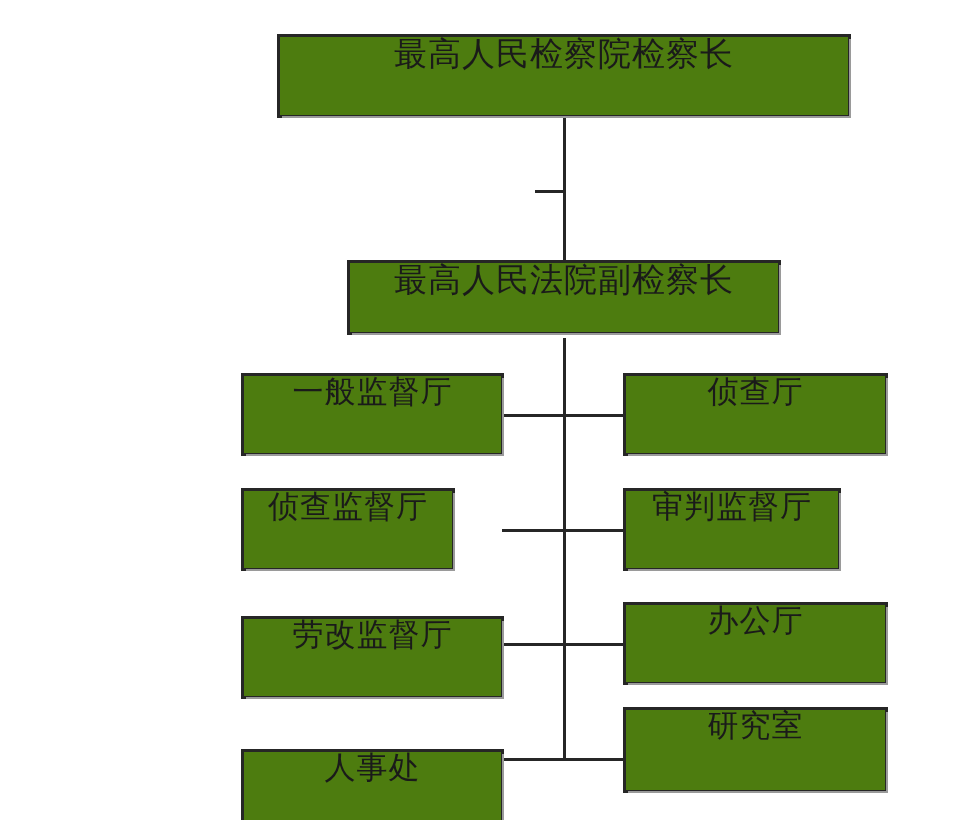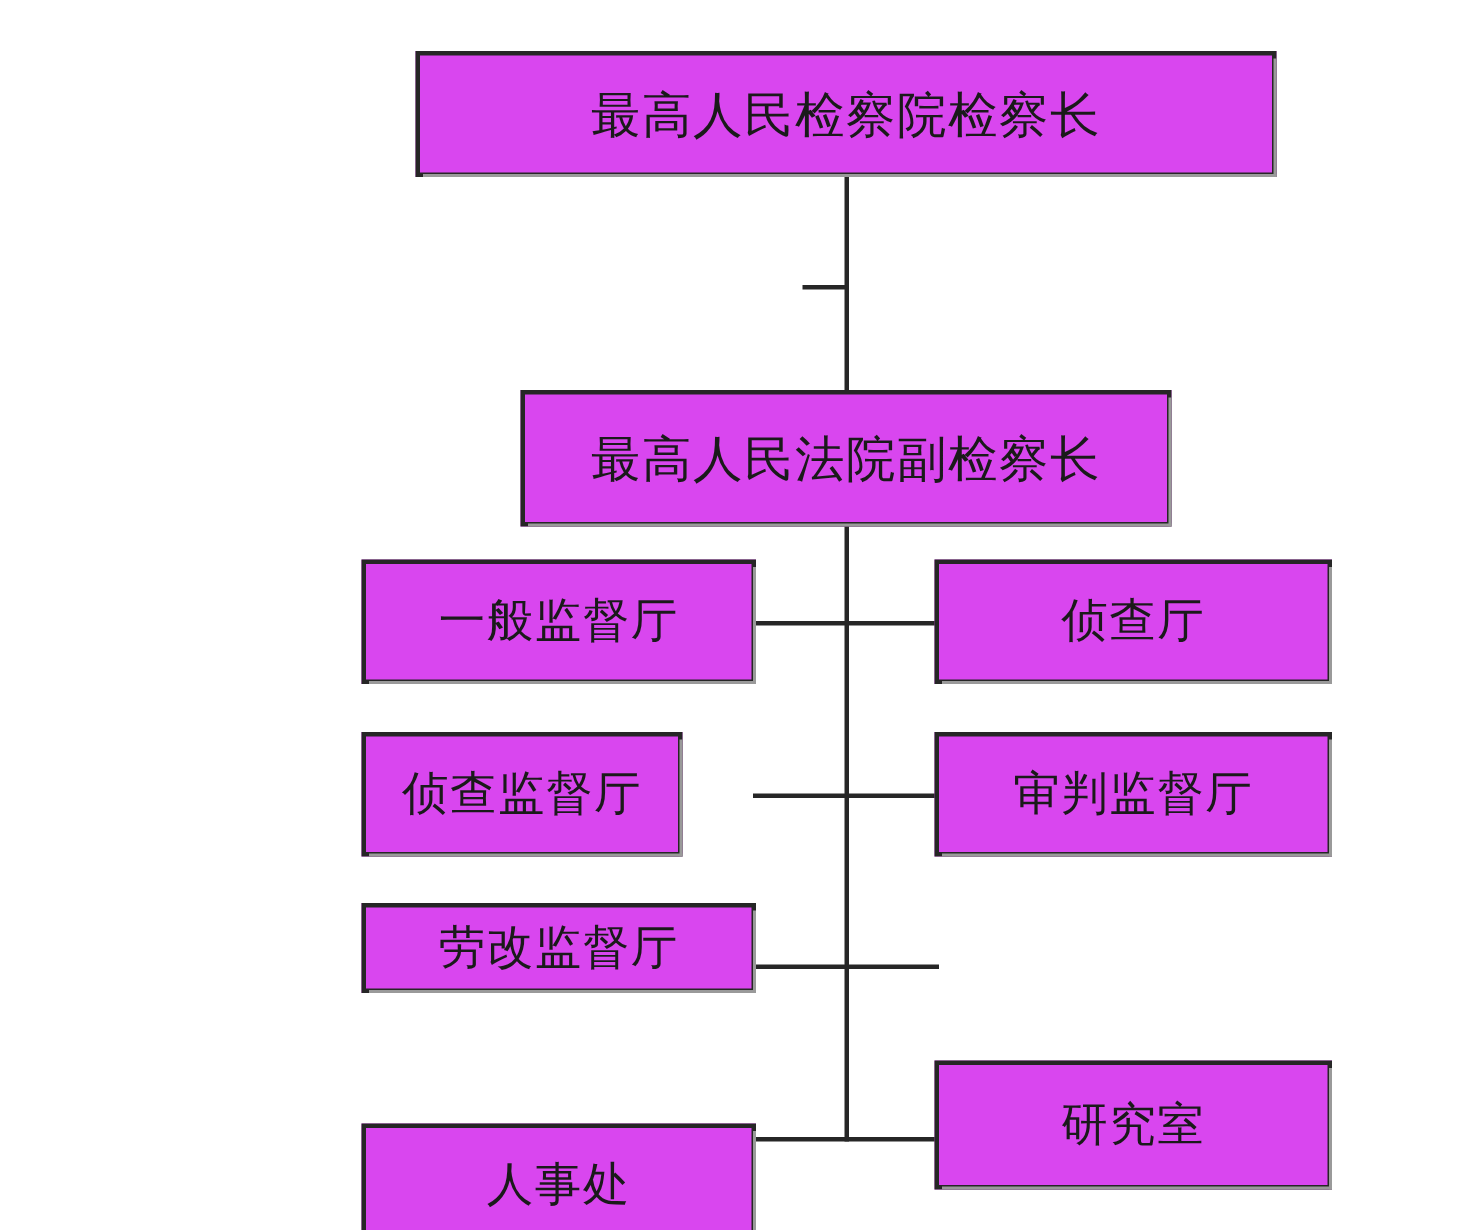--- a/index.html
+++ b/index.html
@@ -15,24 +15,23 @@
     position: relative;
     width: 971px;
     height: 820px;
     background: #ffffff;
     overflow: hidden;
   }
   
   .node {
     position: absolute;
     box-sizing: border-box;
-    background: #d946ef;
+    background: #4d7c0f;
     border: 3px solid #262626;
     display: flex;
-    align-items: center;
     justify-content: center;
     z-index: 3;
   }
   .node-label {
     font-family: "DejaVu Serif", "Liberation Serif", serif;
     color: #1a1a1a;
     font-size: 33px;
     line-height: 1;
     letter-spacing: 1px;
     white-space: nowrap;
@@ -78,40 +77,43 @@
   <div class="conn h" style="left:502px; top:414px; width:124px;"></div>
   <div class="conn h" style="left:502px; top:529px; width:124px;"></div>
   <div class="conn h" style="left:502px; top:643px; width:124px;"></div>
   <div class="conn h" style="left:502px; top:758px; width:124px;"></div>
 
   <div class="node wide" style="left:277px; top:34px; width:574px; height:84px;">
     <span class="node-label">最高人民检察院检察长</span>
   </div>
 
 
-  <div class="node wide" style="left:347px; top:260px; width:434px; height:91px;">
+  <div class="node wide" style="left:347px; top:260px; width:434px; height:75px;">
     <span class="node-label">最高人民法院副检察长</span>
   </div>
 
   <div class="node dept" style="left:623px; top:373px; width:265px; height:83px;">
     <span class="node-label">侦查厅</span>
   </div>
   <div class="node dept" style="left:241px; top:373px; width:263px; height:83px;">
     <span class="node-label">一般监督厅</span>
   </div>
 
   <div class="node dept" style="left:241px; top:488px; width:214px; height:83px;">
     <span class="node-label">侦查监督厅</span>
   </div>
-  <div class="node dept" style="left:623px; top:488px; width:265px; height:83px;">
+  <div class="node dept" style="left:623px; top:488px; width:218px; height:83px;">
     <span class="node-label">审判监督厅</span>
   </div>
 
-  <div class="node dept" style="left:241px; top:602px; width:263px; height:60px;">
+  <div class="node dept" style="left:241px; top:616px; width:263px; height:83px;">
     <span class="node-label">劳改监督厅</span>
+  </div>
+  <div class="node dept" style="left:623px; top:602px; width:265px; height:83px;">
+    <span class="node-label">办公厅</span>
   </div>
 
   <div class="node dept" style="left:241px; top:717px; width:263px; height:83px;margin-top:32px;">
     <span class="node-label">人事处</span>
   </div>
   <div class="node dept" style="left:623px; top:707px; width:265px; height:86px;">
     <span class="node-label">研究室</span>
   </div>
 
 </div>

